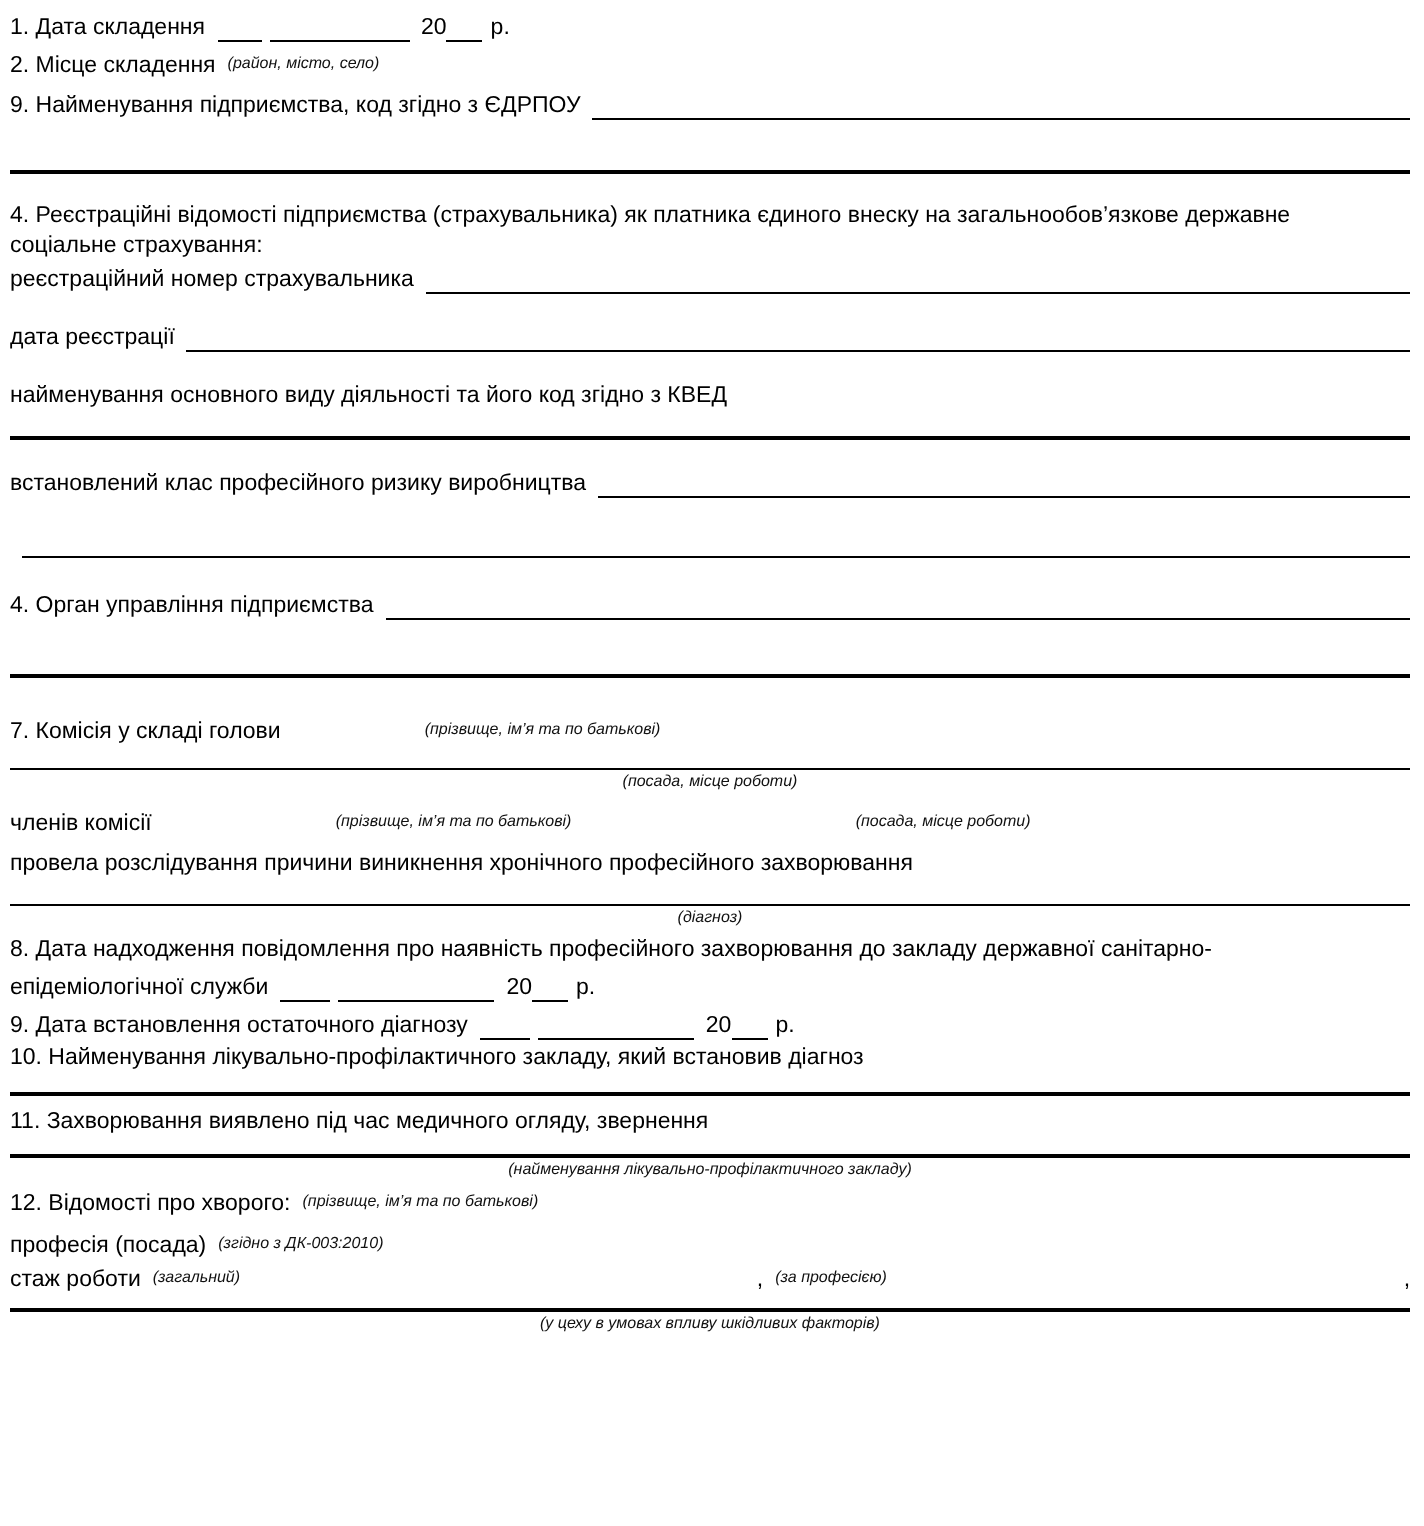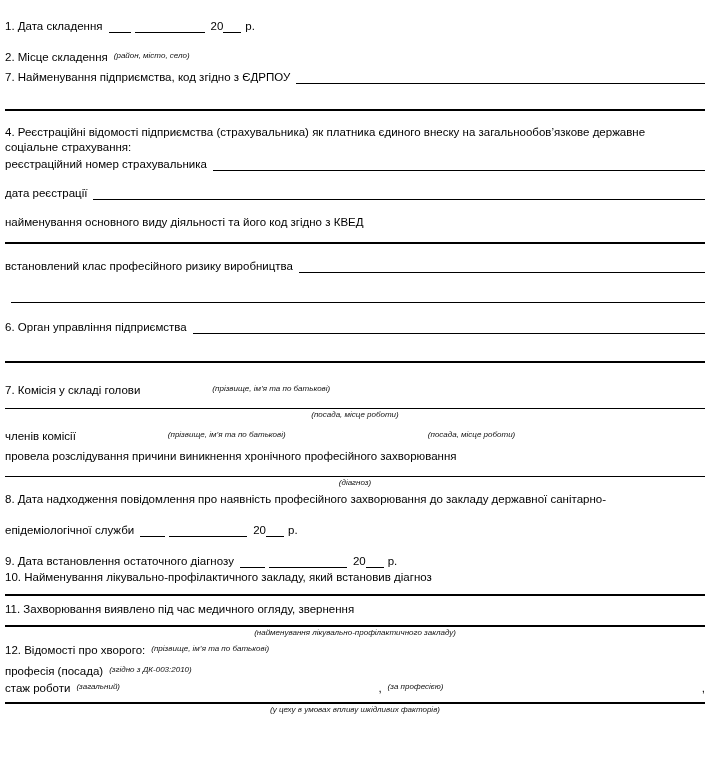--- a/index.html
+++ b/index.html
@@ -15,21 +15,21 @@
   .fld.fixed{flex:0 0 auto;}
   .fld .uline{height:13px;border-bottom:1px solid #000;}
   .cap{font-size:8px;font-style:italic;line-height:10px;text-align:center;padding-top:1px;color:#111;}
   .hr2{border-bottom:2px solid #000;height:0;}
   .hr1{border-bottom:1px solid #000;height:0;}
   .para{line-height:15px;}
   .w22{width:22px;} .w25{width:25px;} .w18{width:18px;} .w70{width:70px;} .w78{width:78px;}
   .w100{width:100px;} .w115{width:115px;} .w128{width:128px;flex:none;} .w220{width:220px;}
   .mgap40{width:40px;flex:none;} .mgap92{width:92px;flex:none;}
   
-  .mt0{margin-top:16px;} .mt1{margin-top:1px;} .mt2{margin-top:2px;} .mt4{margin-top:4px;}
+  .mt0{margin-top:4px;} .mt1{margin-top:1px;} .mt2{margin-top:2px;} .mt4{margin-top:4px;}
   .mt5{margin-top:5px;} .mt6{margin-top:6px;} .mt8{margin-top:8px;} .mt9{margin-top:9px;}
   .mt10{margin-top:10px;} .mt12{margin-top:12px;} .mt14{margin-top:14px;} .mt15{margin-top:15px;}
   .mt17{margin-top:17px;} .mt20{margin-top:20px;gap:33px;} .mt24{margin-top:24px;} .mt26{margin-top:26px;}
 </style>
 </head>
 <body>
 
 <div class="page">
 
   <div class="frow mt0">
@@ -48,21 +48,21 @@
   <div class="frow mt0">
     <span class="lbl">2. Місце складення</span>
     <span class="gap6"></span>
     <span class="fld">
       <span class="uline"></span>
       <span class="cap">(район, місто, село)</span>
     </span>
   </div>
 
   <div class="frow mt5">
-    <span class="lbl">7. Найменування підприємства, код згідно з ЄДРПОУ</span>
+    <span class="lbl">9. Найменування підприємства, код згідно з ЄДРПОУ</span>
     <span class="gap6"></span>
     <span class="u grow"></span>
   </div>
   <div class="hr2 mt24"></div>
 
   <div class="para mt14">
     <div>4. Реєстраційні відомості підприємства (страхувальника) як платника єдиного внеску на загальнообов’язкове державне</div>
     <div>соціальне страхування:</div>
   </div>
 
@@ -86,21 +86,21 @@
     <span class="gap6"></span>
     <span class="u grow"></span>
   </div>
 
   <div class="frow mt15">
     <span class="gap6"></span>
     <span class="u grow"></span>
   </div>
 
   <div class="frow mt17">
-    <span class="lbl">6. Орган управління підприємства</span>
+    <span class="lbl">4. Орган управління підприємства</span>
     <span class="gap6"></span>
     <span class="u grow"></span>
   </div>
   <div class="hr2 mt26"></div>
 
   <div class="frow mt20">
     <span class="lbl">7. Комісія у складі голови</span>
     <span class="gap6"></span>
     <span class="fld">
       <span class="uline"></span>

